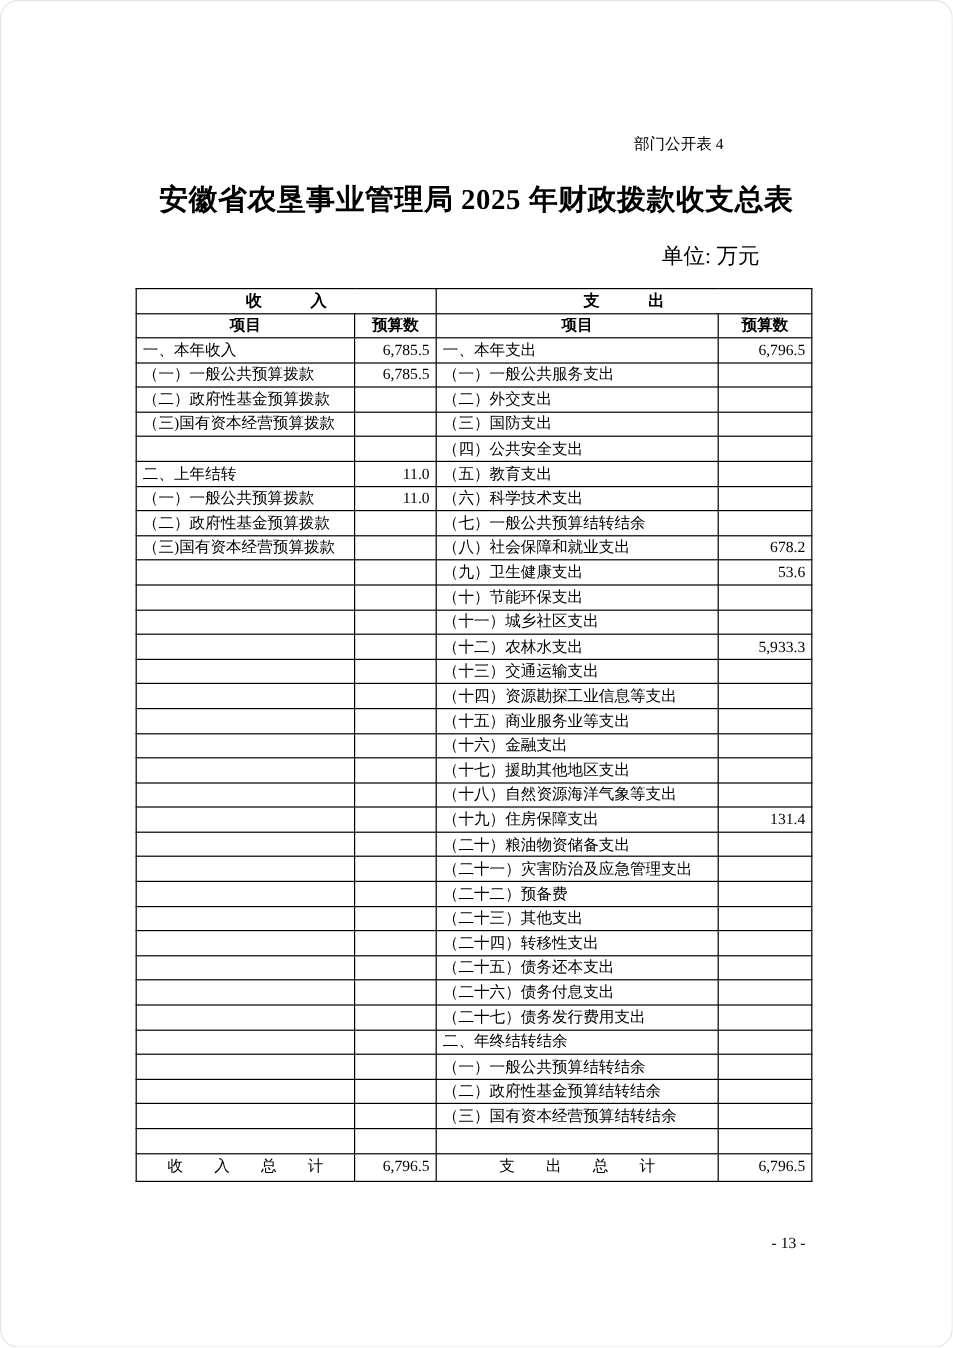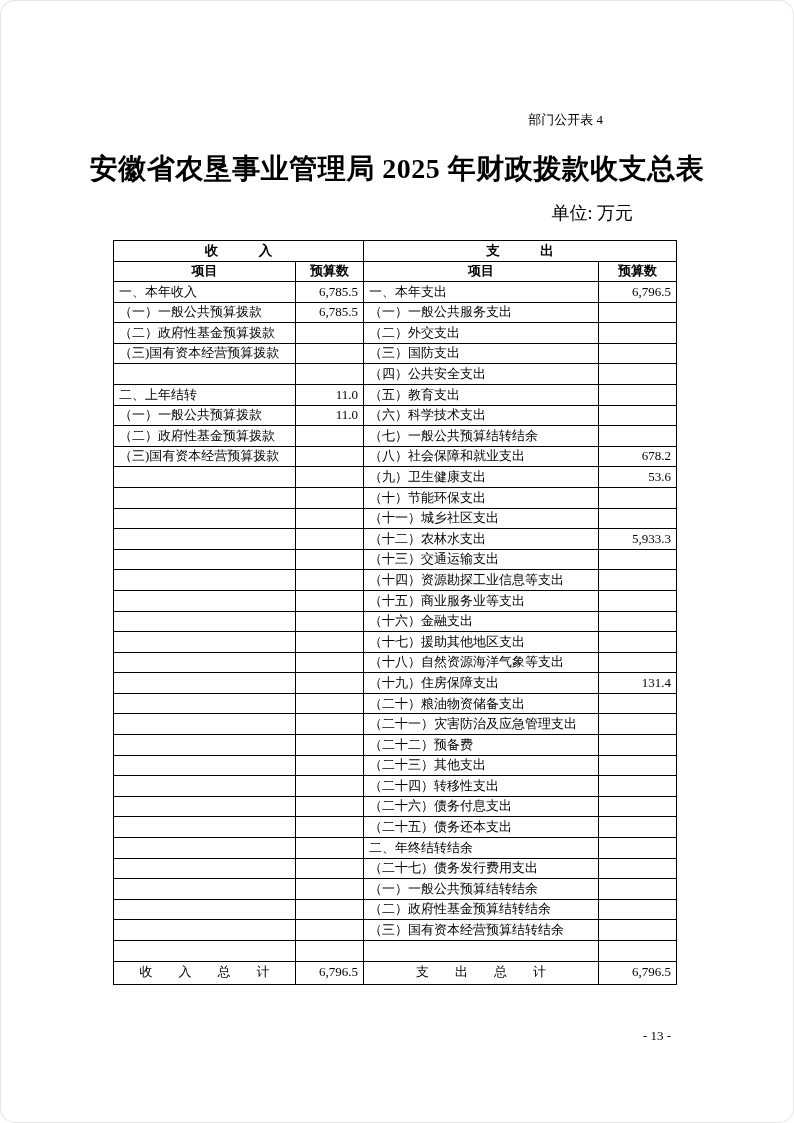--- a/index.html
+++ b/index.html
@@ -21,21 +21,21 @@
     font-size: 13px;
     white-space: nowrap;
   }
   .doc-title {
     position: absolute;
     top: 150px;
     left: 0;
     width: 794px;
     margin: 0;
     text-align: center;
-    font-size: 28px;
+    font-size: 24px;
     font-weight: bold;
     letter-spacing: 0.5px;
     white-space: nowrap;
   }
   .unit-label {
     position: absolute;
     top: 201px;
     right: 161px;
     font-size: 18px;
     white-space: nowrap;
@@ -264,39 +264,39 @@
         </tr>
         <tr>
           <td class="item-cell"></td>
           <td class="value-cell"></td>
           <td class="item-cell">（二十四）转移性支出</td>
           <td class="value-cell"></td>
         </tr>
         <tr>
           <td class="item-cell"></td>
           <td class="value-cell"></td>
+          <td class="item-cell">（二十五）债务还本支出</td>
+          <td class="value-cell"></td>
+        </tr>
+        <tr>
+          <td class="item-cell"></td>
+          <td class="value-cell"></td>
           <td class="item-cell">（二十六）债务付息支出</td>
           <td class="value-cell"></td>
         </tr>
         <tr>
           <td class="item-cell"></td>
           <td class="value-cell"></td>
-          <td class="item-cell">（二十五）债务还本支出</td>
+          <td class="item-cell">（二十七）债务发行费用支出</td>
           <td class="value-cell"></td>
         </tr>
         <tr>
           <td class="item-cell"></td>
           <td class="value-cell"></td>
           <td class="item-cell">二、年终结转结余</td>
-          <td class="value-cell"></td>
-        </tr>
-        <tr>
-          <td class="item-cell"></td>
-          <td class="value-cell"></td>
-          <td class="item-cell">（二十七）债务发行费用支出</td>
           <td class="value-cell"></td>
         </tr>
         <tr>
           <td class="item-cell"></td>
           <td class="value-cell"></td>
           <td class="item-cell">（一）一般公共预算结转结余</td>
           <td class="value-cell"></td>
         </tr>
         <tr>
           <td class="item-cell"></td>

